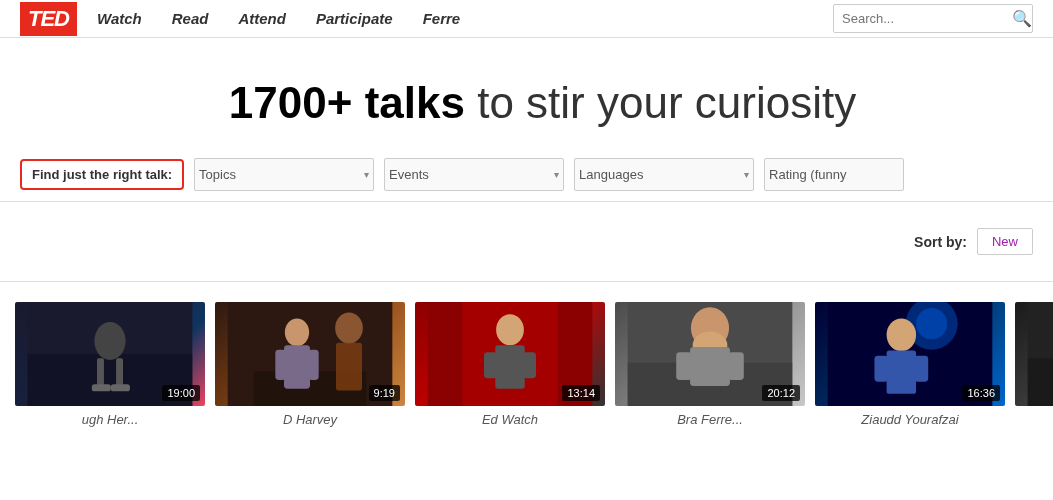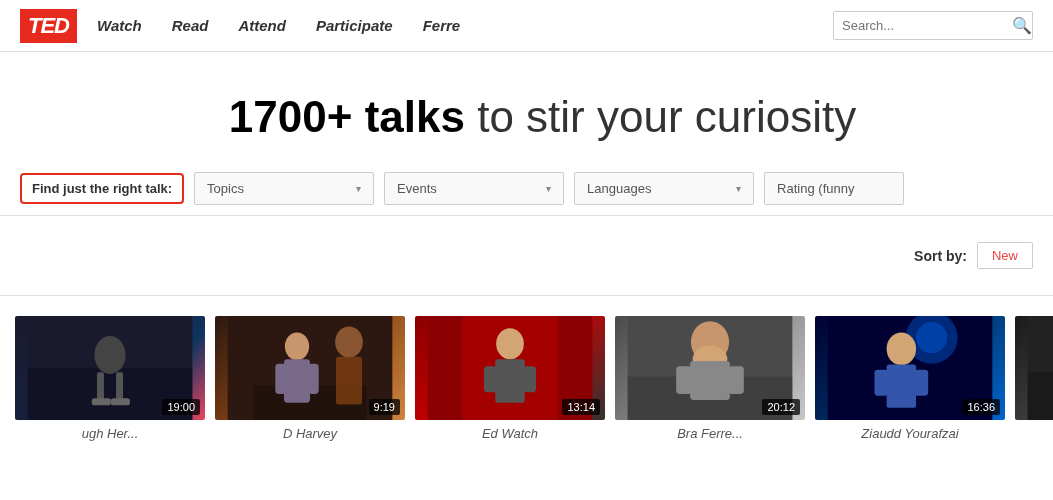--- a/index.html
+++ b/index.html
@@ -3,21 +3,21 @@
   <meta charset="utf-8">
   <style>
     * { margin: 0; padding: 0; box-sizing: border-box; }
     body { font-family: Arial, Helvetica, sans-serif; background: #fff; width: 1053px; overflow-x: hidden; }
 
     
     .header {
       display: flex;
       align-items: center;
       padding: 16px 20px;
-      height: 52px;
+      height: 38px;
       border-bottom: 1px solid #ddd;
       background: #fff;
     }
     .ted-logo {
       background: #e62b1e;
       color: #fff;
       font-weight: 900;
       font-size: 22px;
       padding: 4px 8px;
       letter-spacing: -1px;
@@ -89,21 +89,21 @@
       border-radius: 4px;
       padding: 6px 10px;
       white-space: nowrap;
     }
     .filter-select {
       display: flex;
       align-items: center;
       justify-content: space-between;
       border: 1px solid #ccc;
       border-radius: 2px;
-      padding: 8px 12px;
+      padding: 8px 4px;
       cursor: pointer;
       background: #f9f9f9;
       min-width: 160px;
     }
     .filter-select span {
       font-size: 13px;
       color: #555;
     }
     .filter-select .arrow {
       font-size: 10px;
@@ -131,21 +131,21 @@
       color: #333;
       margin-right: 10px;
     }
     .sort-button {
       border: 1px solid #ccc;
       border-radius: 2px;
       padding: 5px 14px;
       font-size: 13px;
       background: #fff;
       cursor: pointer;
-      color: #ef4444;
+      color: #a21caf;
     }
 
     
     .video-grid {
       display: flex;
       gap: 0;
       padding: 15px 10px 0 10px;
       overflow: hidden;
     }
     .video-card {

